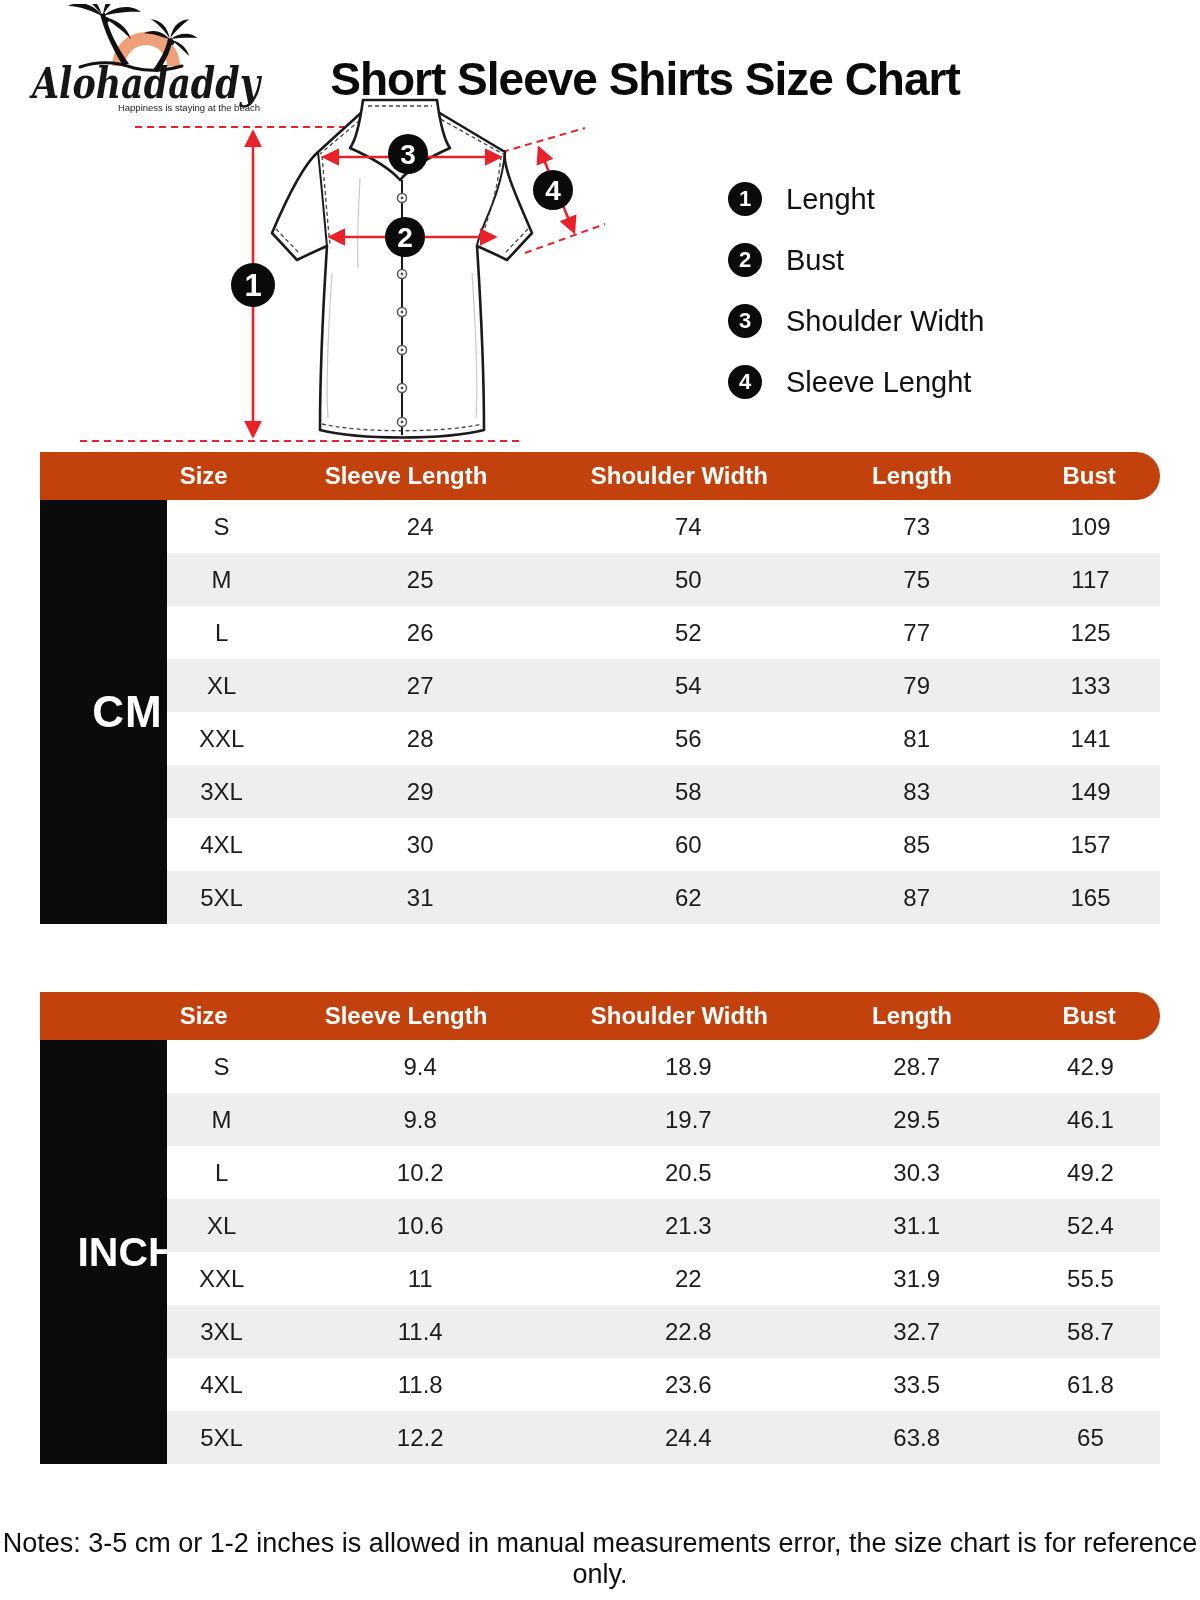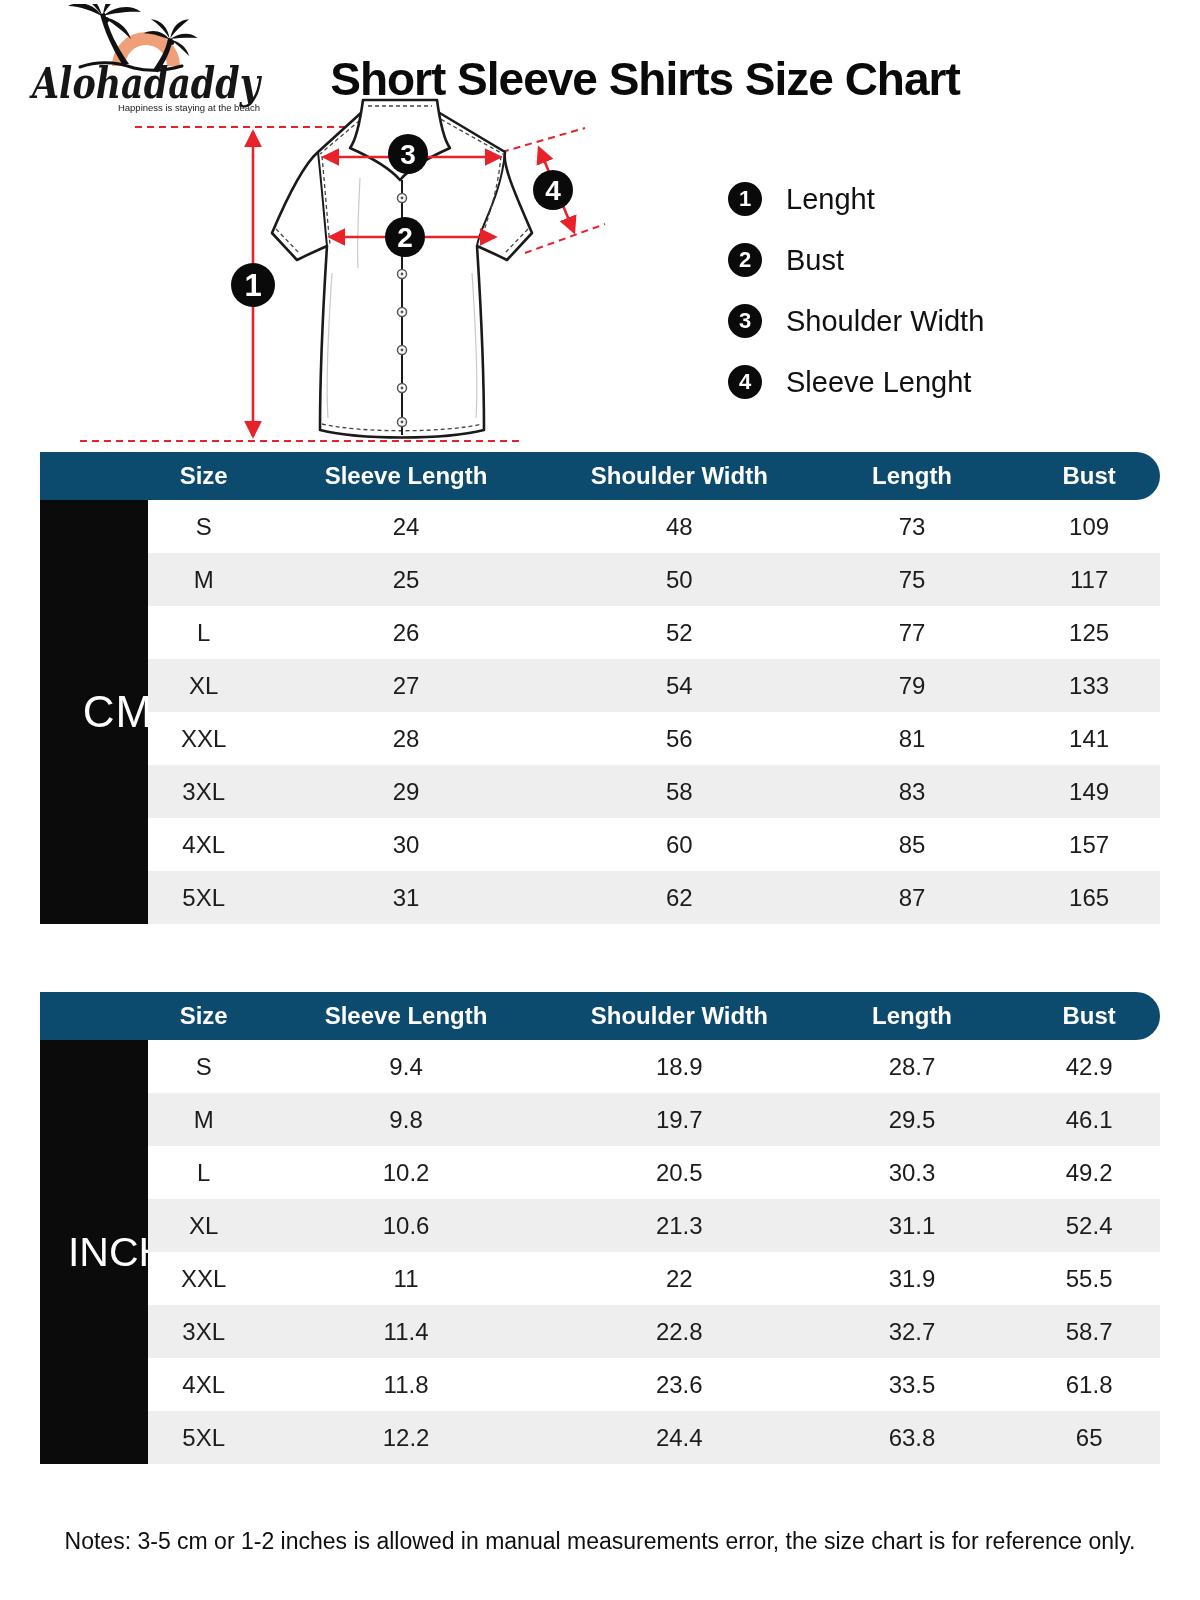--- a/index.html
+++ b/index.html
@@ -18,38 +18,38 @@
   .legend-item { display:flex; align-items:center; margin-bottom:27px; }
   .legend-bullet { width:34px; height:34px; border-radius:50%; background:#0a0a0a;
                    color:#fff; font-size:22px; font-weight:bold; display:flex;
                    align-items:center; justify-content:center; flex:0 0 34px; }
   .legend-label { font-size:29px; color:#111; margin-left:24px; white-space:nowrap; }
 
   
   .size-table { position:absolute; left:40px; width:1120px; }
   .size-table.cm   { top:452px; }
   .size-table.inch { top:992px; }
-  .thead { display:flex; height:48px; background:#0c4a6e; border-radius:0 26px 26px 0;
+  .thead { display:flex; height:48px; background:#c2410c; border-radius:0 26px 26px 0;
            padding-left:108px; }
   .hcell { color:#fff; font-weight:bold; font-size:24px; line-height:48px;
            text-align:center; }
   .tbody { display:flex; }
-  .unit-label { width:108px; background:#0b0b0b; color:#fff; font-weight:normal;
+  .unit-label { width:127px; background:#0b0b0b; color:#fff; font-weight:bold;
                 display:flex; align-items:center; justify-content:center;padding-left:48px; }
   .size-table.cm   .unit-label { font-size:44px; letter-spacing:1px; }
   .size-table.inch .unit-label { font-size:41px; letter-spacing:0; }
   .rows { flex:1; }
   .trow { display:flex; height:53px; background:#fff; }
   .rows .trow:nth-of-type(even) { background:#eeeeee; }
   .cell { font-size:24px; color:#1c1c1c; line-height:53px; text-align:center; }
   .c0 { width:11%; } .c1 { width:29%; } .c2 { width:25%; } .c3 { width:21%; } .c4 { width:14%; }
 
   
   .notes { position:absolute; left:0; top:1528px; width:1200px; text-align:center;
-           font-size:23px; color:#0f0f0f; }
+           font-size:27px; color:#0f0f0f; }
 </style>
 <title>Short Sleeve Shirts Size Chart</title></head>
 <body>
 
 <div class="logo">
   <svg viewBox="0 0 238 116" width="238" height="116">
 
     <path d="M84,62 A34,34 0 0 1 152,62 L139,62 A21,21 0 0 0 97,62 Z" fill="#f0a078"></path>
 
     <path d="M52,63 C72,56 92,59 106,64 C122,68 140,66 154,62" stroke="#111" stroke-width="3" fill="none" stroke-linecap="round"></path>
@@ -195,21 +195,21 @@
     <div class="hcell c3">Length</div>
     <div class="hcell c4">Bust</div>
   </div>
   <div class="tbody">
     <div class="unit-label">CM</div>
     <div class="rows">
 
         <div class="trow">
           <div class="cell c0">S</div>
           <div class="cell c1">24</div>
-          <div class="cell c2">48</div>
+          <div class="cell c2">74</div>
           <div class="cell c3">73</div>
           <div class="cell c4">109</div>
         </div>
 
         <div class="trow">
           <div class="cell c0">M</div>
           <div class="cell c1">25</div>
           <div class="cell c2">50</div>
           <div class="cell c3">75</div>
           <div class="cell c4">117</div>

